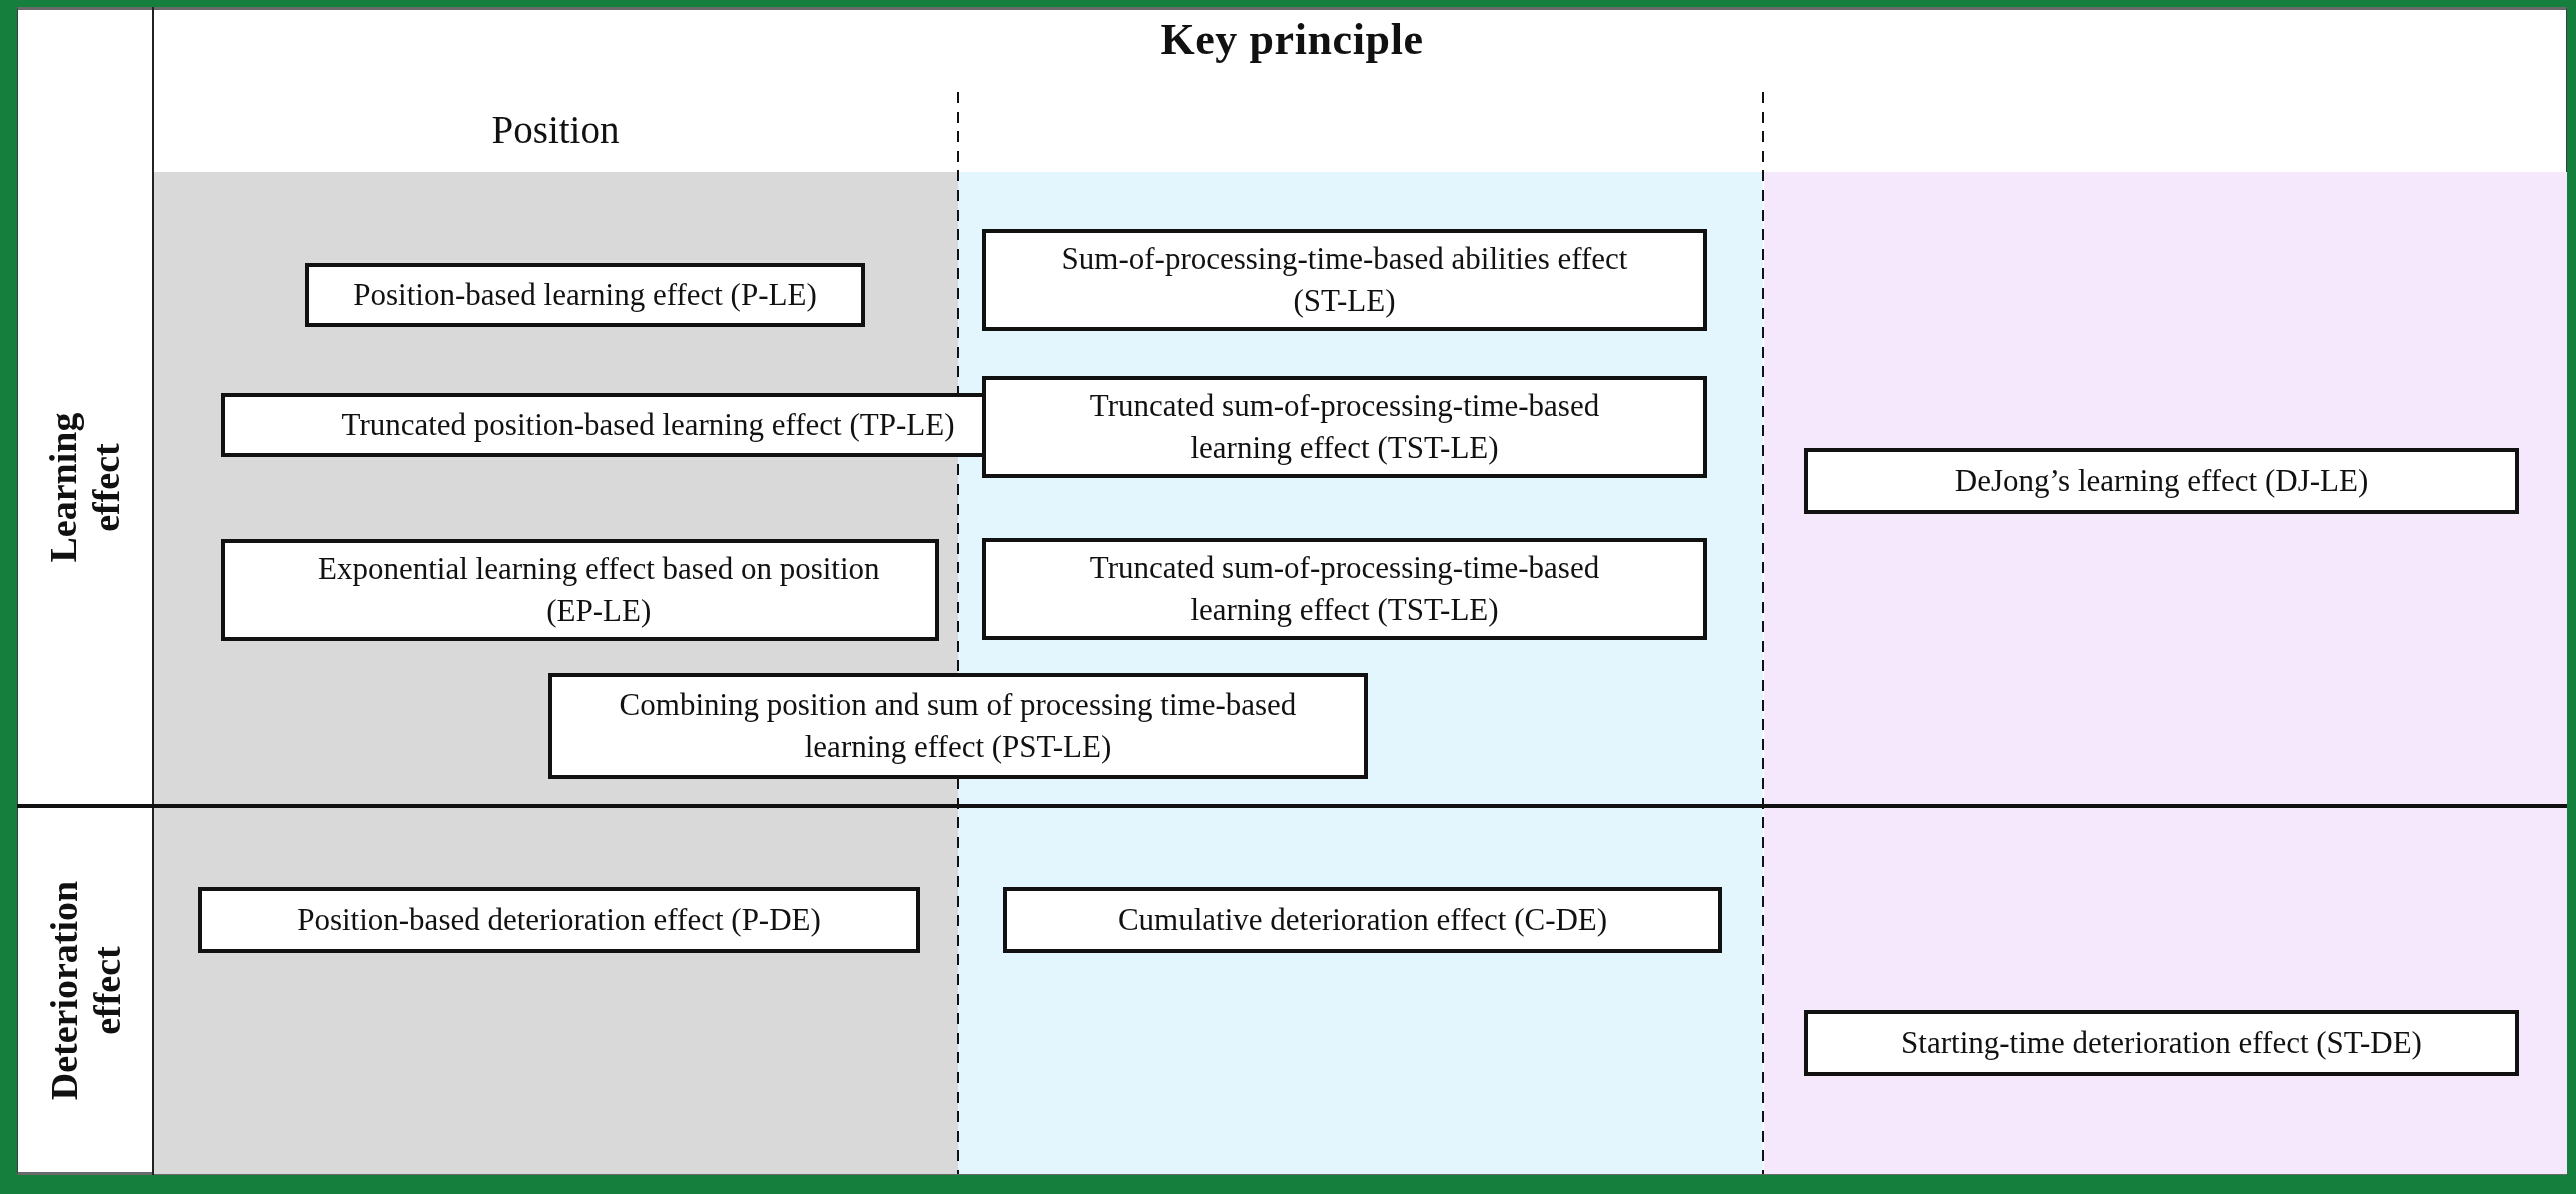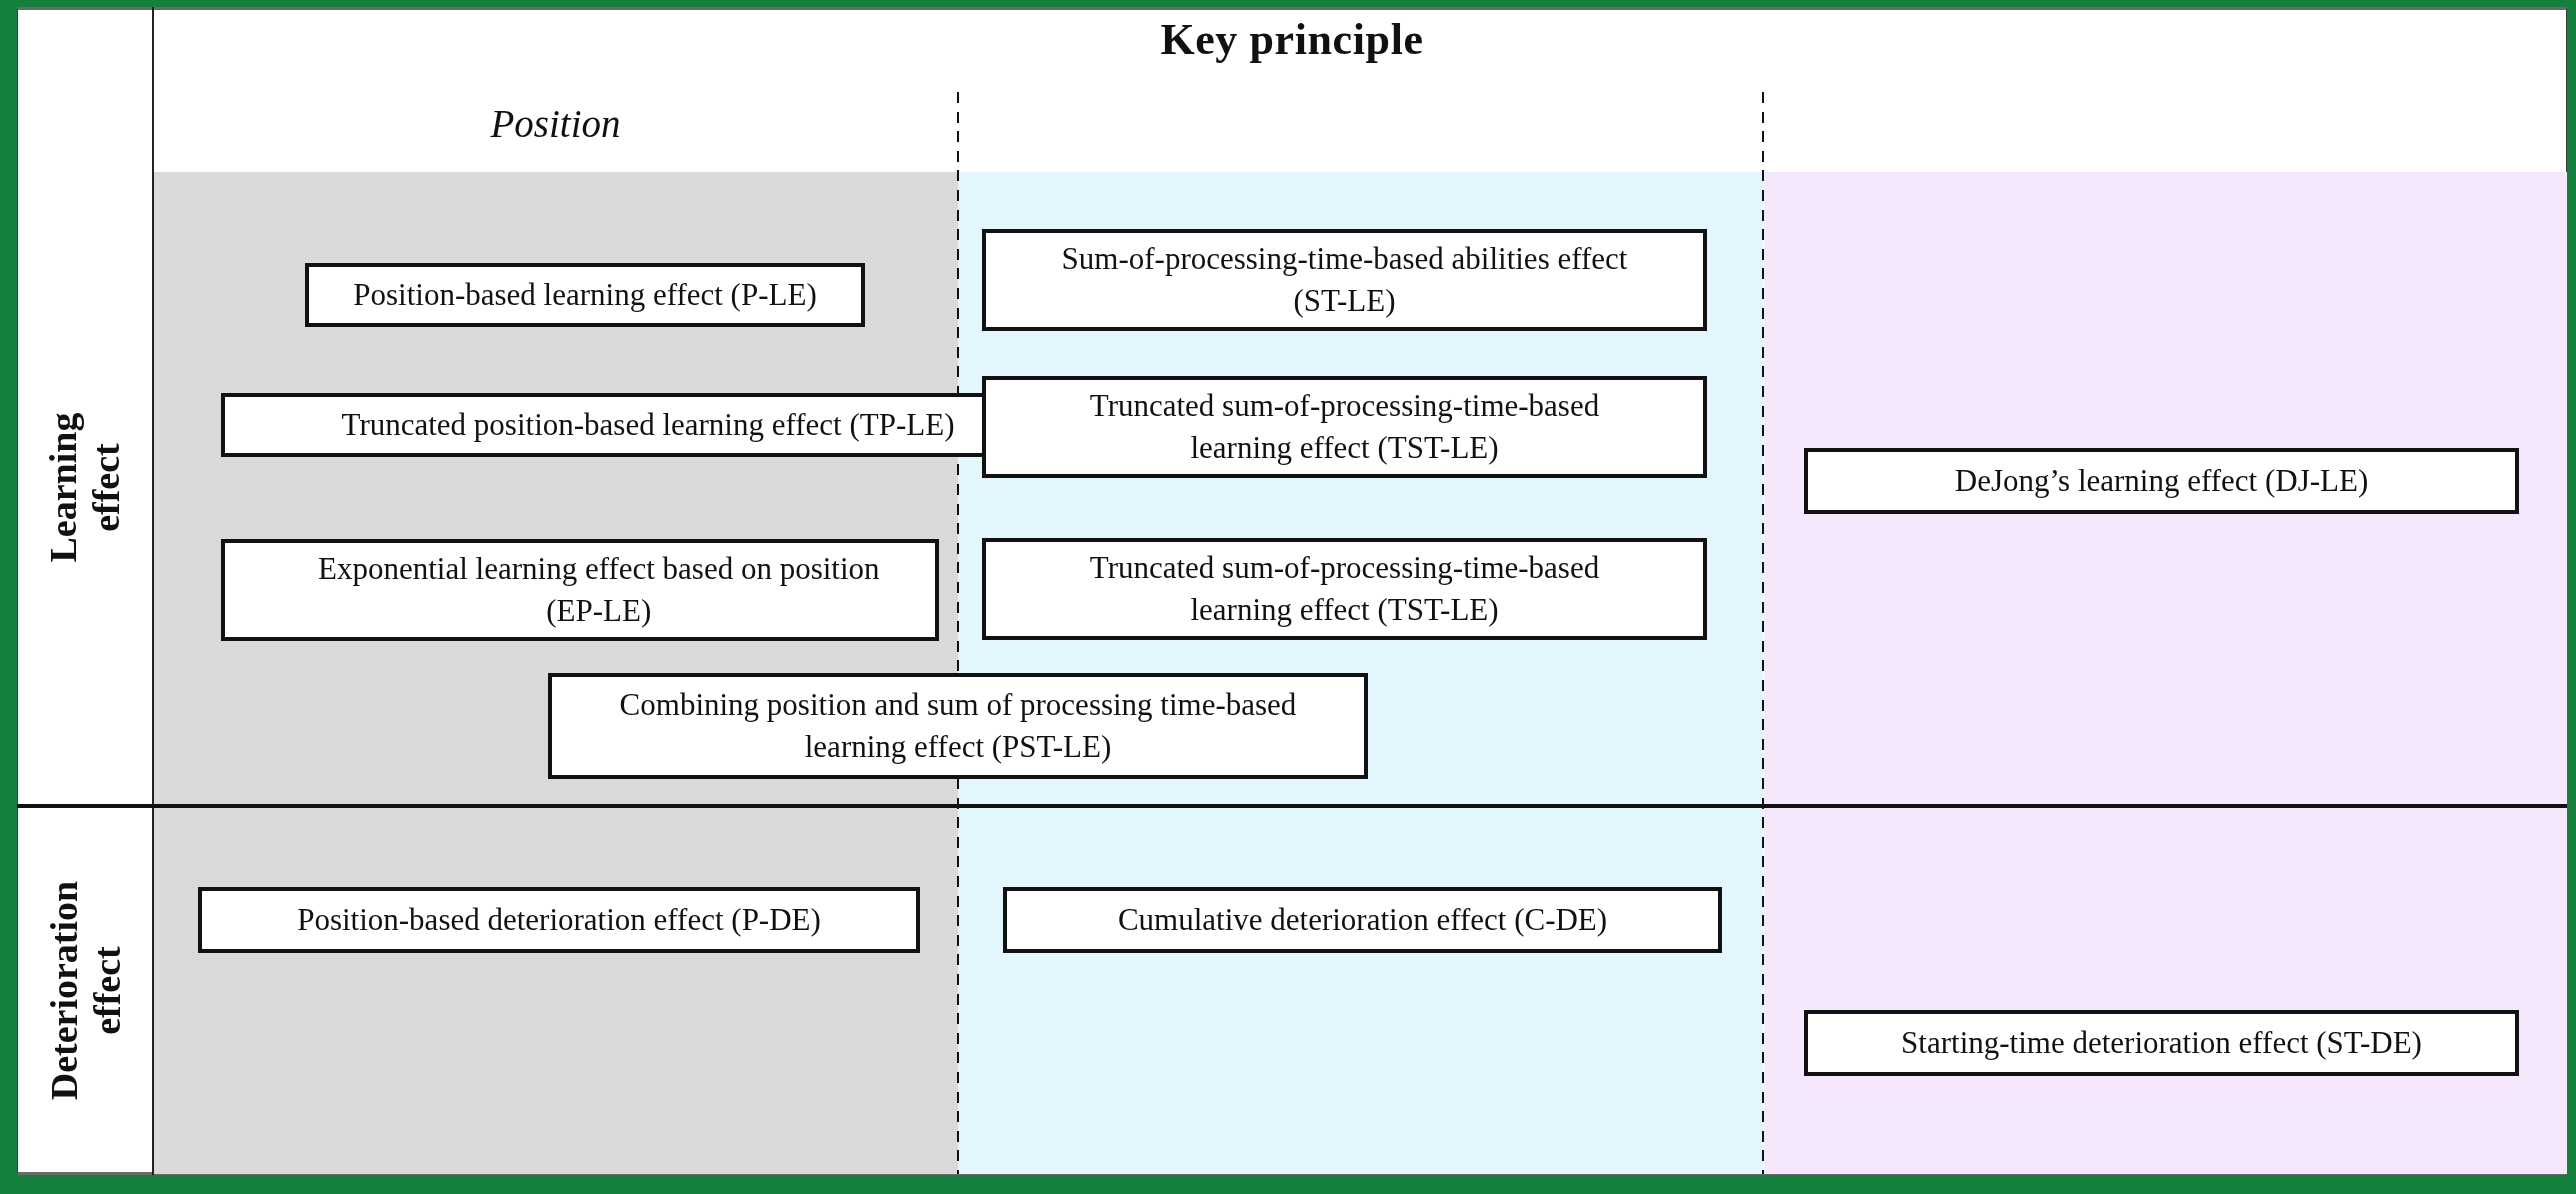--- a/index.html
+++ b/index.html
@@ -49,24 +49,23 @@
   .fig-title {
     position: absolute;
     left: 17px; top: 13.5px; width: 2550px;
     text-align: center;
     font-size: 44px;
     font-weight: bold;
     letter-spacing: 0.6px;
   }
   .col-header {
     position: absolute;
-    top: 93px; height: 61px;
+    top: 99px; height: 61px;
     display: flex; align-items: center; justify-content: center;
     font-size: 39px;
-    font-style: italic;
   }
   .col-header.h0 { left: 153px;  width: 805px; }
   .col-header.h1 { left: 958px; width: 805px; }
   .col-header.h2 { left: 1764px; width: 803px; }
   .row-label-cell {
     position: absolute;
     left: 18.4px; width: 134px;
     display: flex; align-items: center; justify-content: center;
   }
   .row-label-cell.r0 { top: 172px;  height: 631px; }

